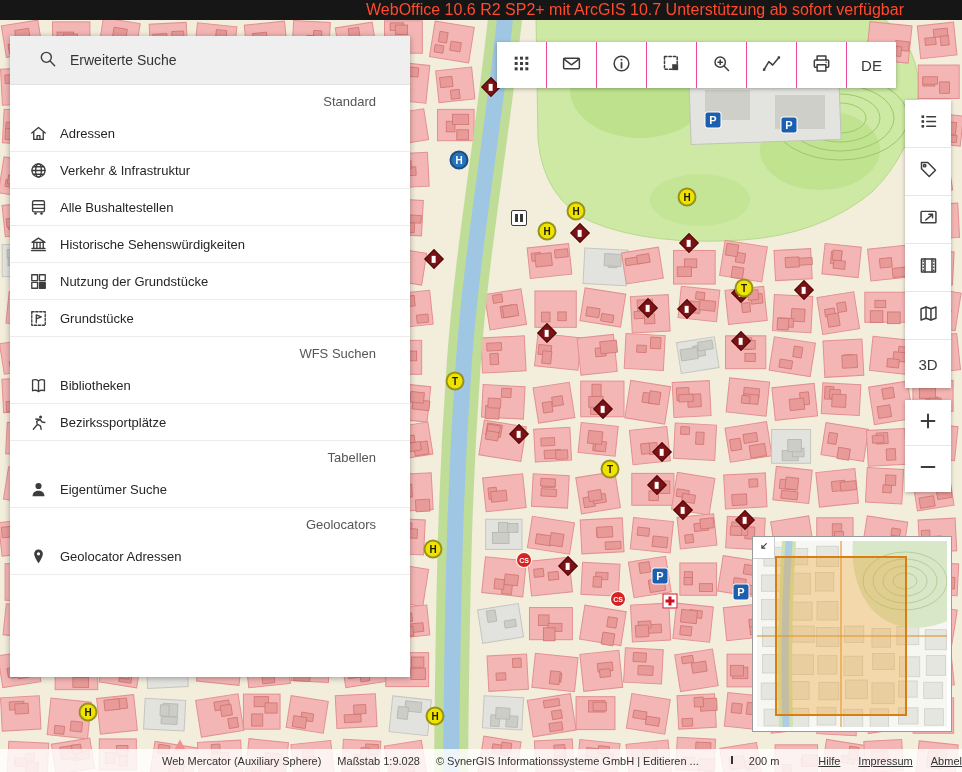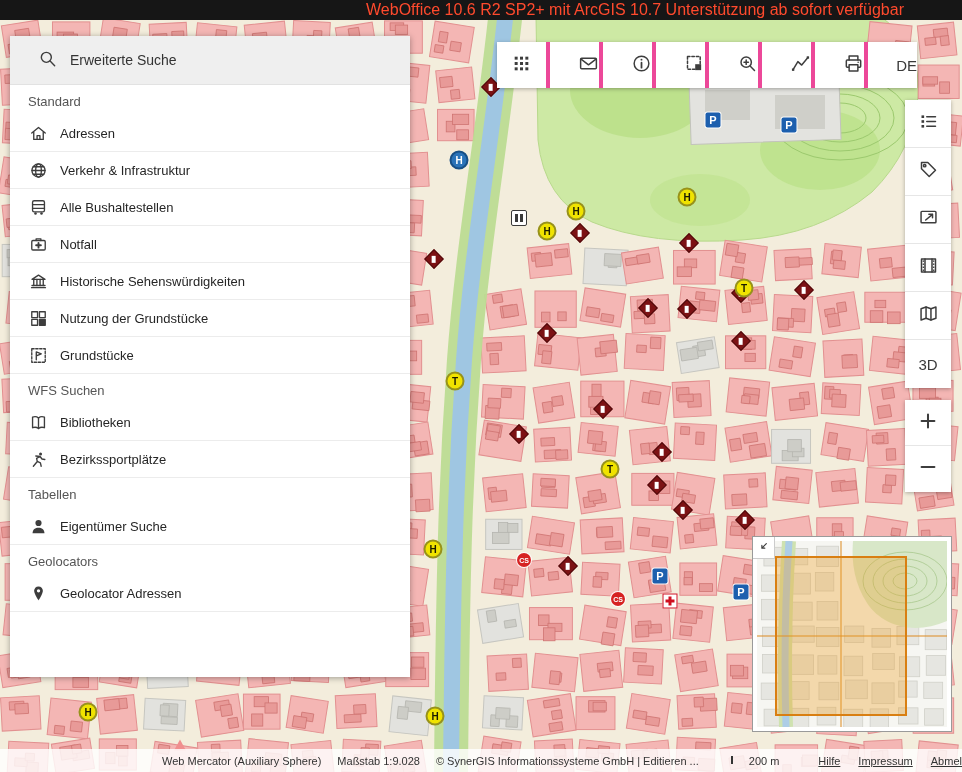--- a/index.html
+++ b/index.html
@@ -11,30 +11,30 @@
   
   .topbar{position:absolute;left:0;top:0;right:0;height:20px;background:#161616;z-index:40;
           color:#ff4a2d;font-size:16px;line-height:20px;text-align:center;padding-left:308px;box-sizing:border-box;
           white-space:nowrap;overflow:hidden;}
 
   
   .panel{position:absolute;left:10px;top:36px;width:400px;height:641px;background:#fff;z-index:30;
          box-shadow:0 1px 6px rgba(0,0,0,.35);overflow:hidden;}
   .panel-header{height:48px;background:#efefef;border-bottom:1px solid #e2e2e2;display:flex;align-items:center;
                 gap:12px;padding:0 28px;font-size:14px;color:#333;}
-  .sec{height:30px;box-sizing:border-box;padding:9px 18px 0;font-size:13px;color:#555;}
+  .sec{height:30px;box-sizing:border-box;padding:9px 34px 0;font-size:13px;color:#555;text-align:right;}
   .item{height:37px;box-sizing:border-box;border-bottom:1px solid #ececec;display:flex;align-items:center;
         gap:12px;padding:0 18px;font-size:13px;color:#262626;cursor:pointer;}
   .item .ic{width:20px;display:flex;justify-content:center;}
 
   
   .toolbar{position:absolute;left:497px;top:42px;height:46px;background:#fff;z-index:30;display:flex;
            box-shadow:0 1px 4px rgba(0,0,0,.3);}
   .tb-btn{width:49px;height:46px;display:flex;align-items:center;justify-content:center;cursor:pointer;}
-  .tb-btn + .tb-btn{border-left:4px solid #ec4899;justify-content:flex-end;}
+  .tb-btn + .tb-btn{border-left:1px solid #ec4899;}
   .tb-lbl{font-size:15px;color:#3a3a3a;}
 
   
   .side-tools{position:absolute;left:905px;top:100px;width:46px;background:#fff;z-index:30;box-shadow:0 1px 4px rgba(0,0,0,.3);}
   .zoom-tools{position:absolute;left:905px;top:400px;width:46px;background:#fff;z-index:30;box-shadow:0 1px 4px rgba(0,0,0,.3);}
   .side-btn{width:46px;height:48px;display:flex;align-items:center;justify-content:center;cursor:pointer;
             border-bottom:1px solid #e6e6e6;box-sizing:border-box;}
   .side-btn:last-child{border-bottom:none;}
   .zoom-tools .side-btn{height:46px;}
   .side-lbl{font-size:15px;color:#3a3a3a;}
@@ -1762,30 +1762,20 @@
         <div class="item">
           <span class="ic">
             <svg viewBox="0 0 24 24" width="19" height="19" fill="none" stroke="#3d3d3d" stroke-width="1.7" stroke-linecap="round" stroke-linejoin="round">
               <rect x="4.5" y="3.5" width="15" height="14" rx="2"></rect>
               <path d="M4.5 8.3 H19.5 M4.5 13.2 H19.5"></path>
               <circle cx="8.2" cy="19.6" r="1.6" fill="#3d3d3d" stroke="none"></circle>
               <circle cx="15.8" cy="19.6" r="1.6" fill="#3d3d3d" stroke="none"></circle>
             </svg>
           </span>
           <span>Alle Bushaltestellen</span>
-        </div>
-        <div class="item">
-          <span class="ic">
-            <svg viewBox="0 0 24 24" width="19" height="19" fill="none" stroke="#3d3d3d" stroke-width="1.7" stroke-linecap="round" stroke-linejoin="round">
-              <rect x="3.5" y="7" width="17" height="12" rx="1.5"></rect>
-              <path d="M9 7 V4.8 H15 V7"></path>
-              <path d="M12 10 V16 M9 13 H15" stroke-width="2.4"></path>
-            </svg>
-          </span>
-          <span>Notfall</span>
         </div>
         <div class="item">
           <span class="ic">
             <svg viewBox="0 0 24 24" width="19" height="19" fill="none" stroke="#3d3d3d" stroke-width="1.7" stroke-linecap="round" stroke-linejoin="round">
               <path d="M3.8 9.3 L12 4 L20.2 9.3 Z"></path>
               <path d="M6 9.3 V17 M10 9.3 V17 M14 9.3 V17 M18 9.3 V17"></path>
               <path d="M3.8 17 H20.2 M3.2 19.8 H20.8"></path>
             </svg>
           </span>
           <span>Historische Sehenswürdigkeiten</span>

